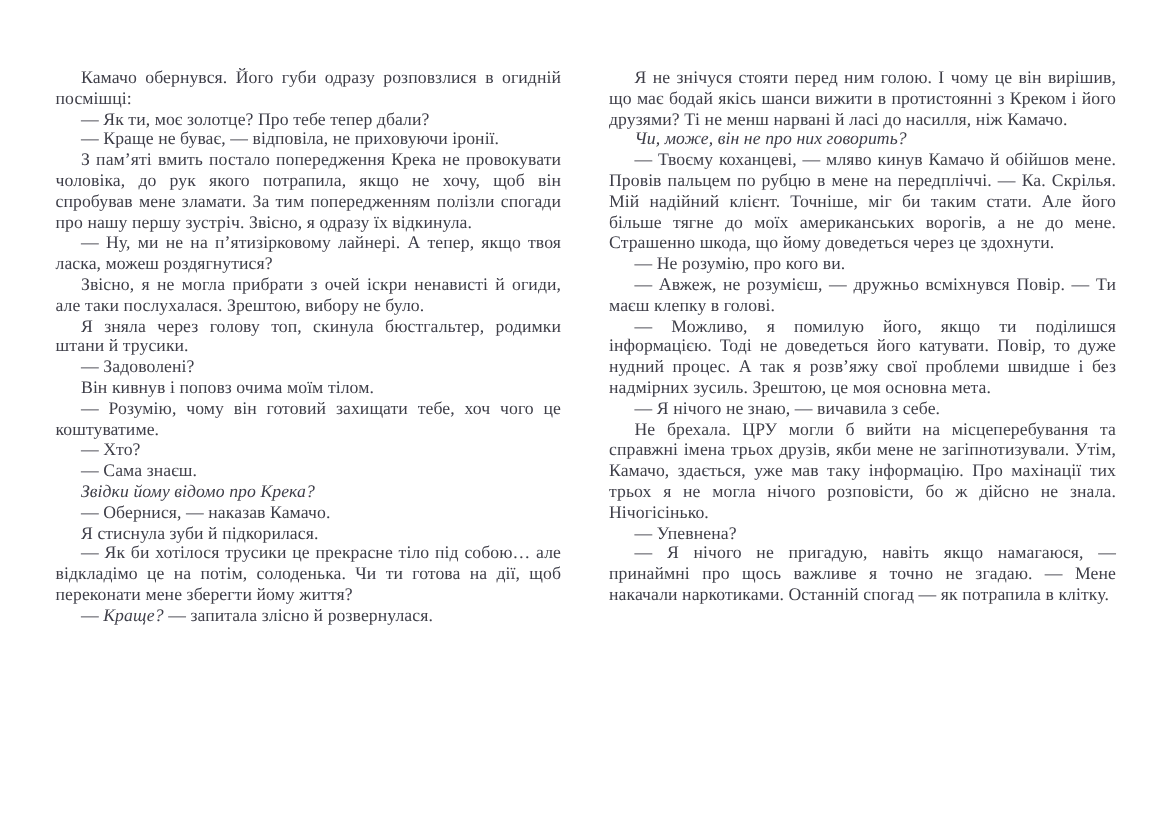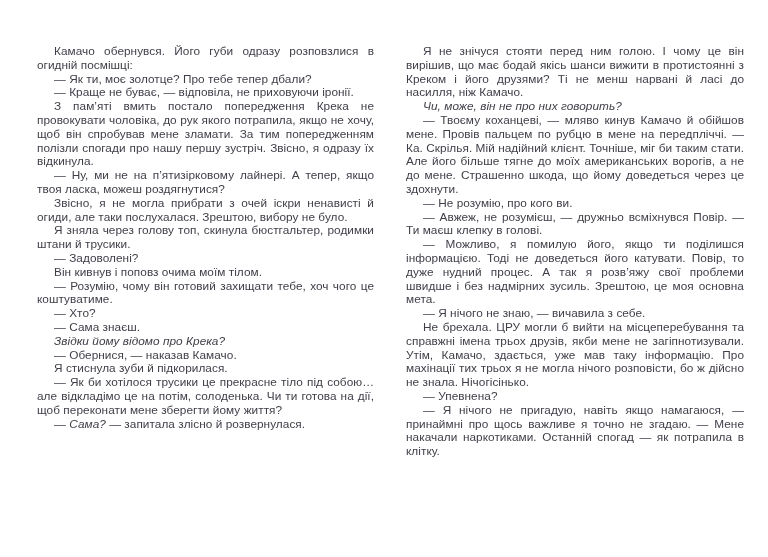--- a/index.html
+++ b/index.html
@@ -5,21 +5,21 @@
   html, body {
     margin: 0;
     padding: 0;
     background: #ffffff;
   }
   .spread {
     position: relative;
     width: 768px;
     height: 490px;
     background: #ffffff;
-    font-family: Liberation Sans, sans-serif;
+    font-family: Liberation Serif, serif;
     color: #3e3e48;
     overflow: hidden;
     border-radius: 21px;
   }
   .text-block {
     position: absolute;
     top: 45px;
     text-align: justify;
     font-size: 11.8px;
     line-height: 13.8px;
@@ -72,21 +72,21 @@
       <p><span>Я зняла через голову топ, скинула бюстгальтер, родимки штани й трусики.</span></p>
       <p><span>— Задоволені?</span></p>
       <p><span>Він кивнув і поповз очима моїм тілом.</span></p>
       <p><span>— Розумію, чому він готовий захищати тебе, хоч чого це коштуватиме.</span></p>
       <p><span>— Хто?</span></p>
       <p><span>— Сама знаєш.</span></p>
       <p><span class="italic">Звідки йому відомо про Крека?</span></p>
       <p><span>— Обернися, — наказав Камачо.</span></p>
       <p><span>Я стиснула зуби й підкорилася.</span></p>
       <p><span>— Як би хотілося трусики це прекрасне тіло під собою… але відкладімо це на потім, солоденька. Чи ти готова на дії, щоб переконати мене зберегти йому життя?</span></p>
-      <p><span>— </span><span class="italic">Сама?</span><span> — запитала злісно й розвернулася.</span></p>
+      <p><span>— </span><span class="italic">Краще?</span><span> — запитала злісно й розвернулася.</span></p>
     </div>
   <div class="text-block" id="right-page-text">
       <p><span>Я не знічуся стояти перед ним голою. І чому це він вирішив, що має бодай якісь шанси вижити в протистоянні з Креком і його друзями? Ті не менш нарвані й ласі до насилля, ніж Камачо.</span></p>
       <p><span class="italic">Чи, може, він не про них говорить?</span></p>
       <p><span>— Твоєму коханцеві, — мляво кинув Камачо й обійшов мене. Провів пальцем по рубцю в мене на передпліччі. — Ка. Скрілья. Мій надійний клієнт. Точніше, міг би таким стати. Але його більше тягне до моїх американських ворогів, а не до мене. Страшенно шкода, що йому доведеться через це здохнути.</span></p>
       <p><span>— Не розумію, про кого ви.</span></p>
       <p><span>— Авжеж, не розумієш, — дружньо всміхнувся Повір. — Ти маєш клепку в голові.</span></p>
       <p><span>— Можливо, я помилую його, якщо ти поділишся інформацією. Тоді не доведеться його катувати. Повір, то дуже нудний процес. А так я розв’яжу свої проблеми швидше і без надмірних зусиль. Зрештою, це моя основна мета.</span></p>
       <p><span>— Я нічого не знаю, — вичавила з себе.</span></p>
       <p><span>Не брехала. ЦРУ могли б вийти на місцеперебування та справжні імена трьох друзів, якби мене не загіпнотизували. Утім, Камачо, здається, уже мав таку інформацію. Про махінації тих трьох я не могла нічого розповісти, бо ж дійсно не знала. Нічогісінько.</span></p>

